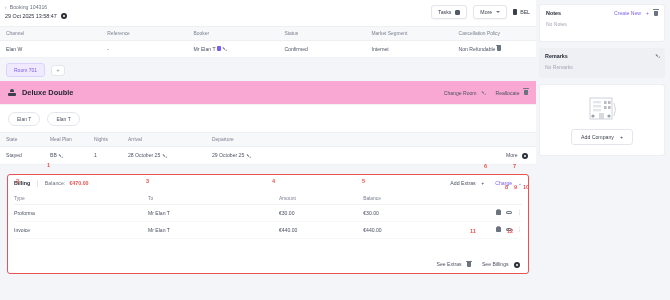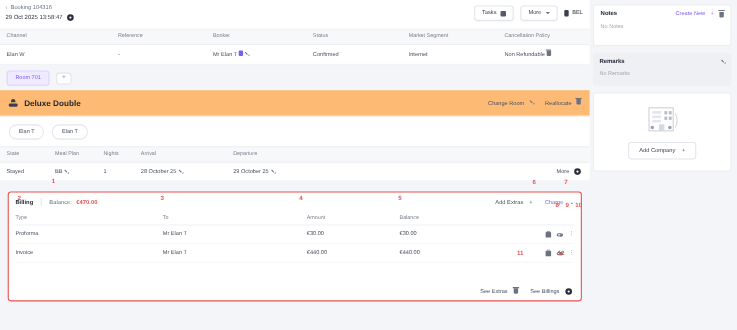--- a/index.html
+++ b/index.html
@@ -54,21 +54,21 @@
   .trash { display: inline-block; width: 4px; height: 5px; background: #6b7280; border-radius: 0 0 1px 1px; position: relative; }
   .trash::before { content: ""; position: absolute; top: -1.3px; left: -0.6px; width: 5.2px; height: 1px; background: #6b7280; border-radius: 0.5px; }
 
   
   .room-tabs { background: #f4f5f8; padding: 5px 6px 4px 6px; display: flex; align-items: center; gap: 6px; }
   .room-tab { font-size: 5px; color: #7b5cf0; background: #efeaff; border: 0.6px solid #ddd2ff;
               border-radius: 3px; padding: 3px 7px; }
   .tab-plus { width: 14px; height: 11px; border: 0.6px solid #e3e6ec; background: #fff; border-radius: 3px;
               display: flex; align-items: center; justify-content: center; font-size: 6px; color: #8b909c; line-height: 1; }
 
-  .room-head { background: #fdba74; display: flex; align-items: center; padding: 7px 8px; border-bottom: 0.6px solid #f1f2f6; }
+  .room-head { background: #f9a8d4; display: flex; align-items: center; padding: 7px 8px; border-bottom: 0.6px solid #f1f2f6; }
   .bed-ico { width: 8px; height: 7px; position: relative; margin-right: 6px; }
   .bed-ico::before { content: ""; position: absolute; left: 0; bottom: 0; width: 8px; height: 3.4px; background: #3a3f4b; border-radius: 1px; }
   .bed-ico::after { content: ""; position: absolute; left: 1.6px; top: 0; width: 4.8px; height: 3.4px; background: #3a3f4b; border-radius: 2.4px 2.4px 0 0; }
   .room-name { font-size: 7.4px; font-weight: bold; color: #1f2430; }
   .room-acts { margin-left: auto; display: flex; align-items: center; gap: 10px; font-size: 5.1px; color: #4b5160; }
   .room-acts span.lbl { margin-right: 3px; }
 
   .guest-tabs { background: #fff; display: flex; gap: 7px; padding: 7px 8px 6px 8px; }
   .gchip { font-size: 5px; color: #4b5160; border: 0.6px solid #e3e6ec; border-radius: 7px; padding: 3px 8px; background: #fff; }
 

